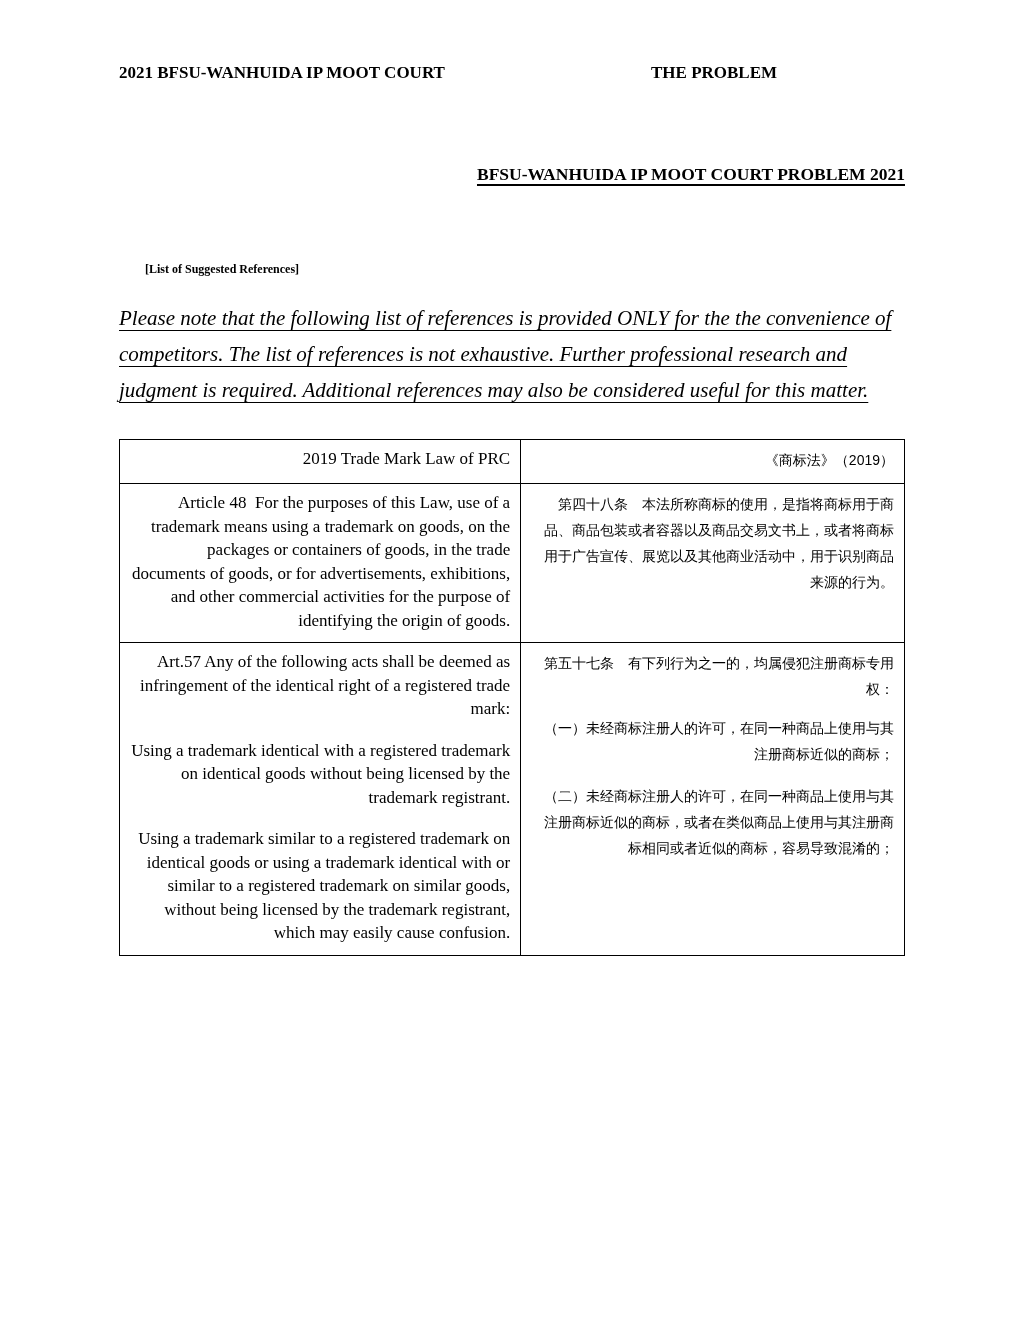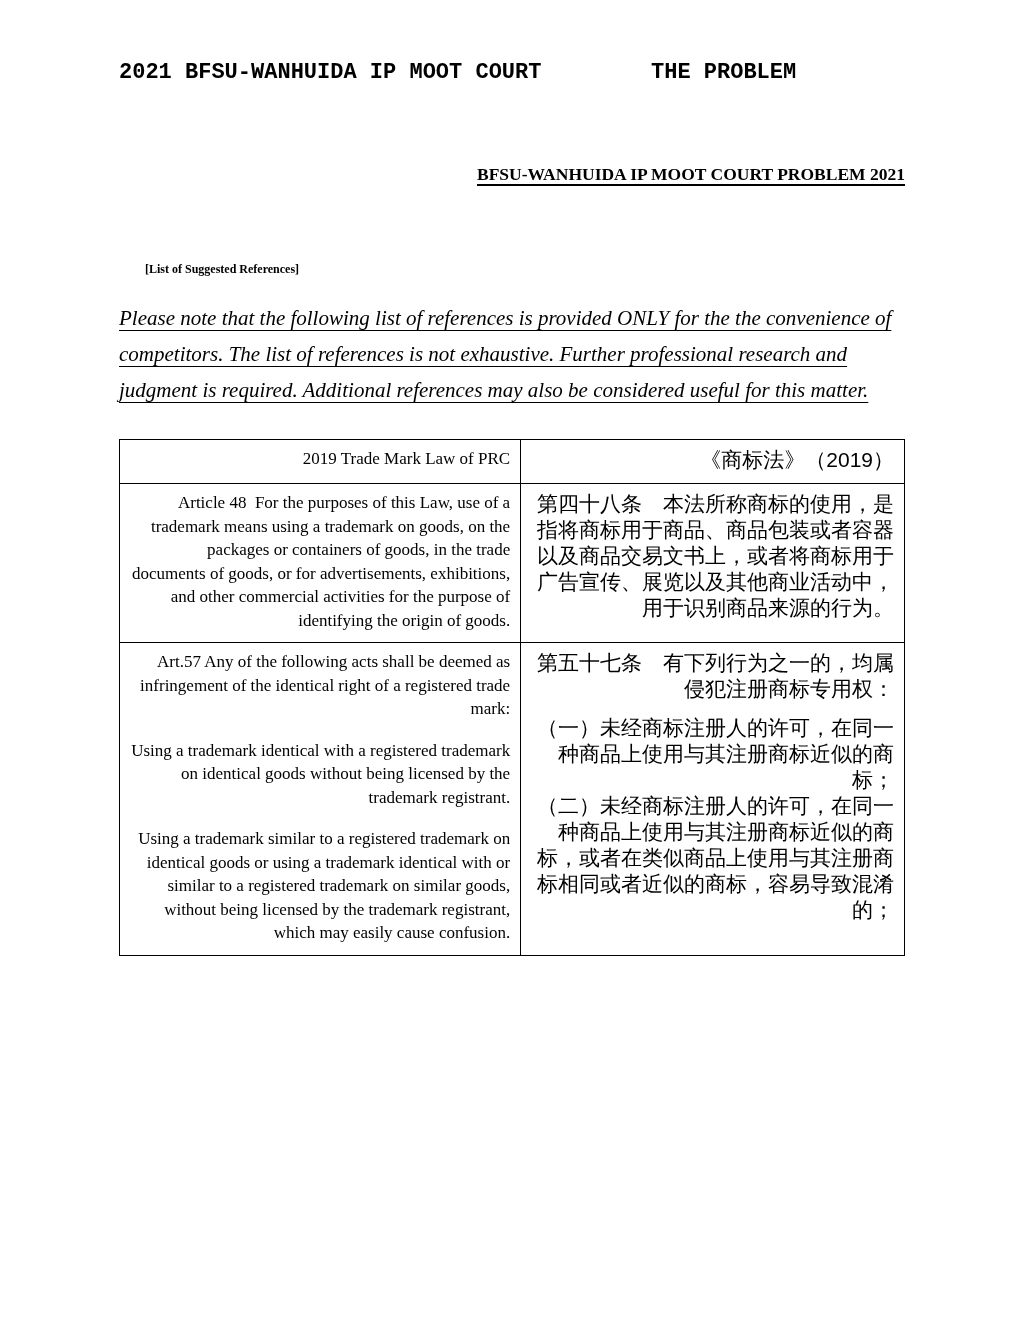--- a/index.html
+++ b/index.html
@@ -14,23 +14,22 @@
   .page {
     width: 1024px;
     height: 1325px;
     padding: 62px 119px 0 119px;
     background: #ffffff;
   }
   .doc-header {
     position: relative;
     height: 22px;
     font-weight: bold;
-    font-size: 22px;
+    font-size: 17px;
     line-height: 22px;
-    font-family: Liberation Mono, monospace;
   }
   .doc-header .hdr-left { position: absolute; left: 0; top: 0; }
   .doc-header .hdr-right { position: absolute; left: 532px; top: 0; }
   .doc-title {
     margin-top: 80px;
     text-align: right;
     font-weight: bold;
     font-size: 17.5px;
     text-decoration: underline;
     text-decoration-thickness: 2px;
@@ -65,27 +64,27 @@
     text-align: right;
   }
   td.cell-en {
     width: 393px;
     font-size: 17px;
     line-height: 23.5px;
   }
   td.cell-zh {
     width: 376px;
     font-family: "Liberation Sans", sans-serif;
-    font-size: 21px;
+    font-size: 14px;
     line-height: 26px;
   }
   .cell-en p { white-space: pre-wrap; }
   .cell-en p + p { margin-top: 18px; }
   .cell-zh p.para-gap { margin-top: 13px; }
-  .cell-zh p.para-flow { margin-top: 0; }
+  .cell-zh p.para-flow { margin-top: 16px; }
 </style>
 </head>
 <body>
 
 <div class="page">
 
   <div class="doc-header">
     <span class="hdr-left">2021 BFSU-WANHUIDA IP MOOT COURT</span>
     <span class="hdr-right">THE PROBLEM</span>
   </div>

